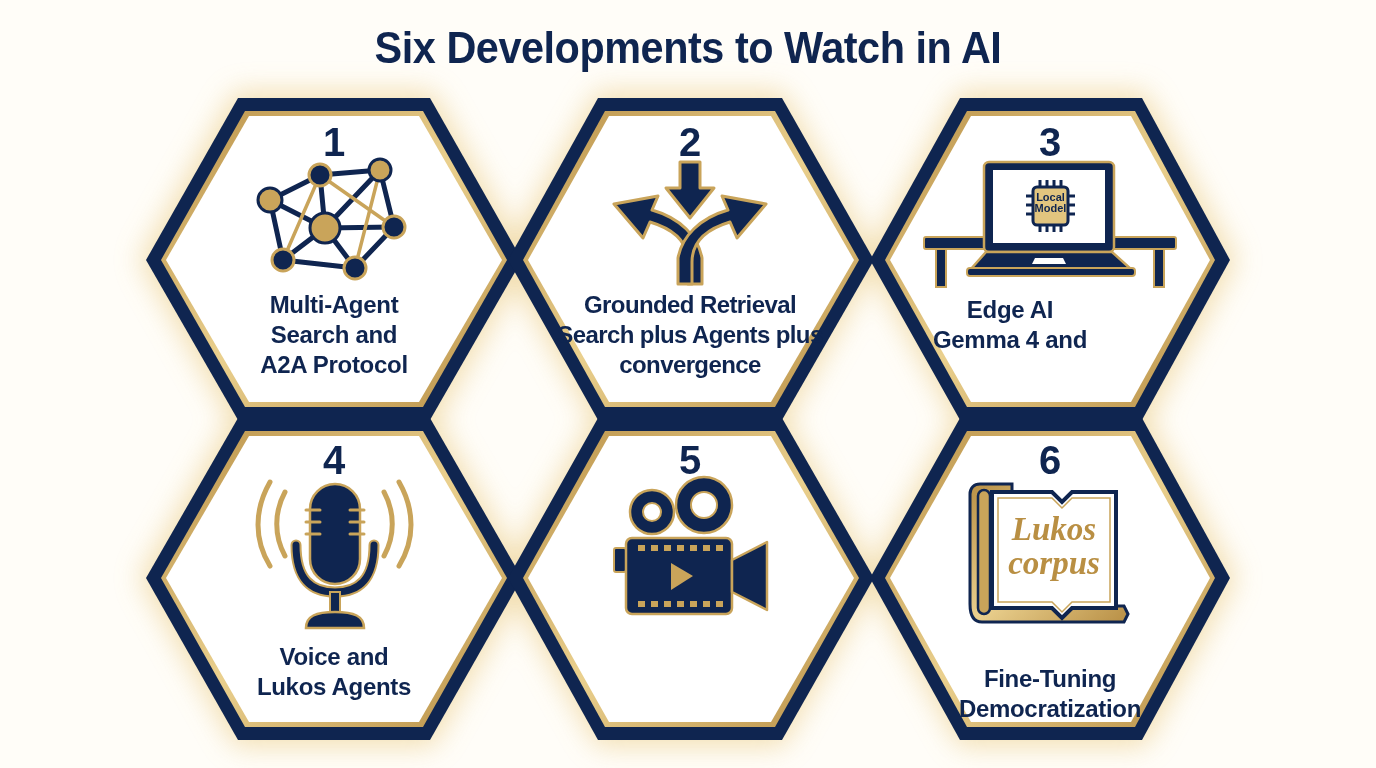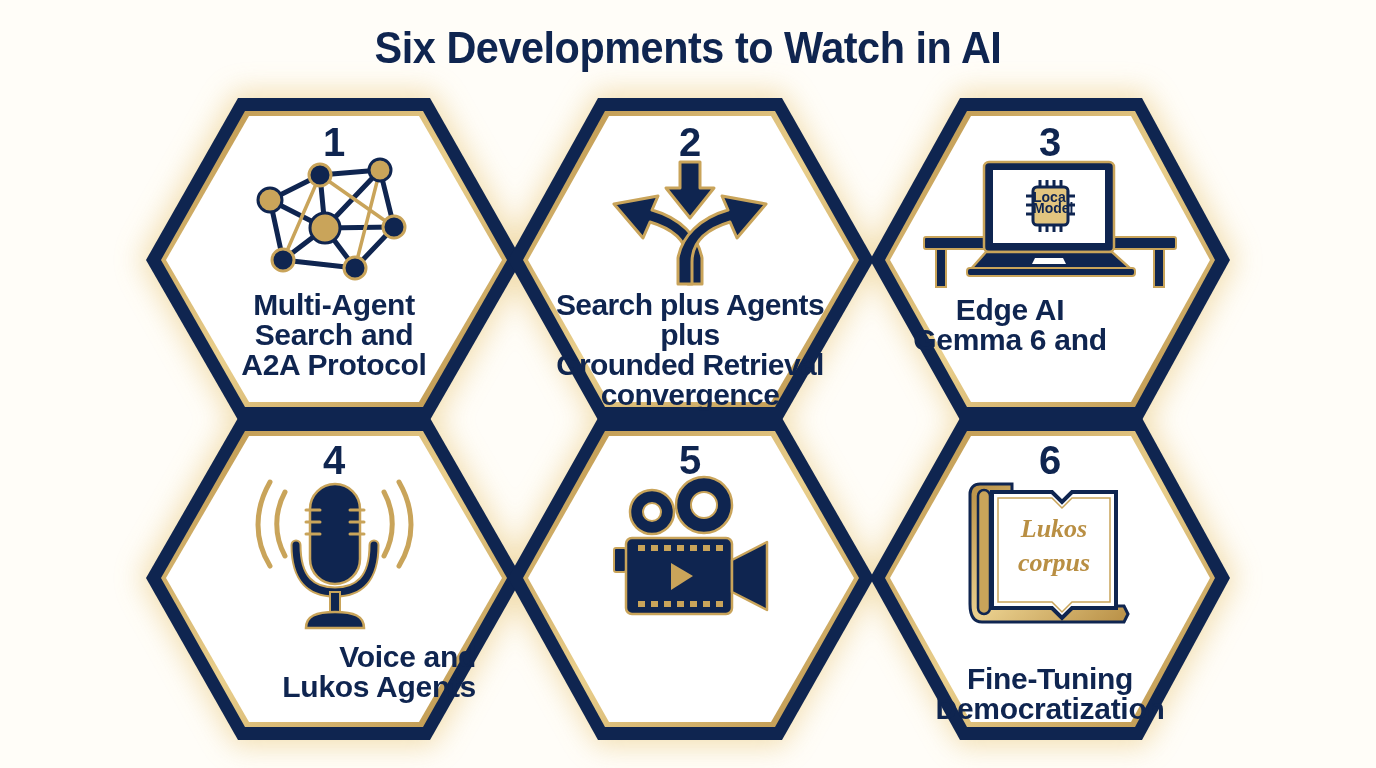--- a/index.html
+++ b/index.html
@@ -13,21 +13,21 @@
     font-family: "Liberation Sans", sans-serif; font-weight: bold;
     font-size: 45px; letter-spacing: -0.5px; color: #0f2550;
     transform: scaleX(0.92);
   }
   svg.stage { position: absolute; left: 0; top: 0; }
   .hex-text {
     position: absolute; text-align: center; color: #0f2550;
     font-family: "Liberation Sans", sans-serif; font-weight: bold;
   }
   .hex-number { font-size: 40px; line-height: 40px; }
-  .hex-label { font-size: 30px; line-height: 30px; letter-spacing: -0.3px; }
+  .hex-label { font-size: 24px; line-height: 30px; letter-spacing: -0.3px; }
 </style>
 </head>
 <body>
 
 <svg class="stage" width="1376" height="768" viewBox="0 0 1376 768">
   <defs>
     <radialGradient id="glow" cx="50%" cy="50%" r="50%">
       <stop offset="60%" stop-color="#f3dfb2" stop-opacity="0.9"></stop>
       <stop offset="100%" stop-color="#fffdf8" stop-opacity="0"></stop>
     </radialGradient>
@@ -216,54 +216,54 @@
 <div class="hex-text hex-label" style="left:184px; top:290px; width:300px;">
   <div>Multi-Agent</div>
   <div>Search and</div>
   <div>A2A Protocol</div>
 </div>
 
 <div class="hex-text" style="left:540px; top:122px; width:300px;">
   <div class="hex-number">2</div>
 </div>
 <div class="hex-text hex-label" style="left:530px; top:290px; width:320px; letter-spacing:-0.6px;">
+  <div>Grounded Retrieval</div>
   <div>Search plus Agents plus</div>
-  <div>Grounded Retrieval</div>
   <div>convergence</div>
 </div>
 
 <div class="hex-text" style="left:900px; top:122px; width:300px;">
   <div class="hex-number">3</div>
 </div>
-<div class="hex-text" style="left:1033px; top:192px; width:35px; font-size:14px; line-height:11px; color:#0f2550;">
+<div class="hex-text" style="left:1033px; top:192px; width:35px; font-size:11px; line-height:11px; color:#0f2550;">
   <div>Local</div>
   <div>Model</div>
 </div>
 <div class="hex-text hex-label" style="left:860px; top:295px; width:300px;">
   <div>Edge AI</div>
-  <div>Gemma 6 and</div>
+  <div>Gemma 4 and</div>
 </div>
 
 <div class="hex-text" style="left:184px; top:440px; width:300px;">
   <div class="hex-number">4</div>
 </div>
-<div class="hex-text hex-label" style="left:176px; top:642px; width:300px;text-align:right;">
+<div class="hex-text hex-label" style="left:184px; top:642px; width:300px;">
   <div>Voice and</div>
   <div>Lukos Agents</div>
 </div>
 
 <div class="hex-text" style="left:540px; top:440px; width:300px;">
   <div class="hex-number">5</div>
 </div>
 <div class="hex-text hex-label" style="left:530px; top:632px; width:320px; letter-spacing:-0.6px;">
 </div>
 
 <div class="hex-text" style="left:900px; top:440px; width:300px;">
   <div class="hex-number">6</div>
 </div>
-<div class="hex-text" style="left:996px; top:512px; width:116px; font-family:'Liberation Serif', serif; font-style:italic; font-weight:bold; font-size:26px; line-height:34px; color:#b98f43;">
+<div class="hex-text" style="left:996px; top:512px; width:116px; font-family:'Liberation Serif', serif; font-style:italic; font-weight:bold; font-size:33px; line-height:34px; color:#b98f43;">
   <div>Lukos</div>
   <div>corpus</div>
 </div>
 <div class="hex-text hex-label" style="left:900px; top:664px; width:300px;">
   <div>Fine-Tuning</div>
   <div>Democratization</div>
 </div>
 
 </body></html>

